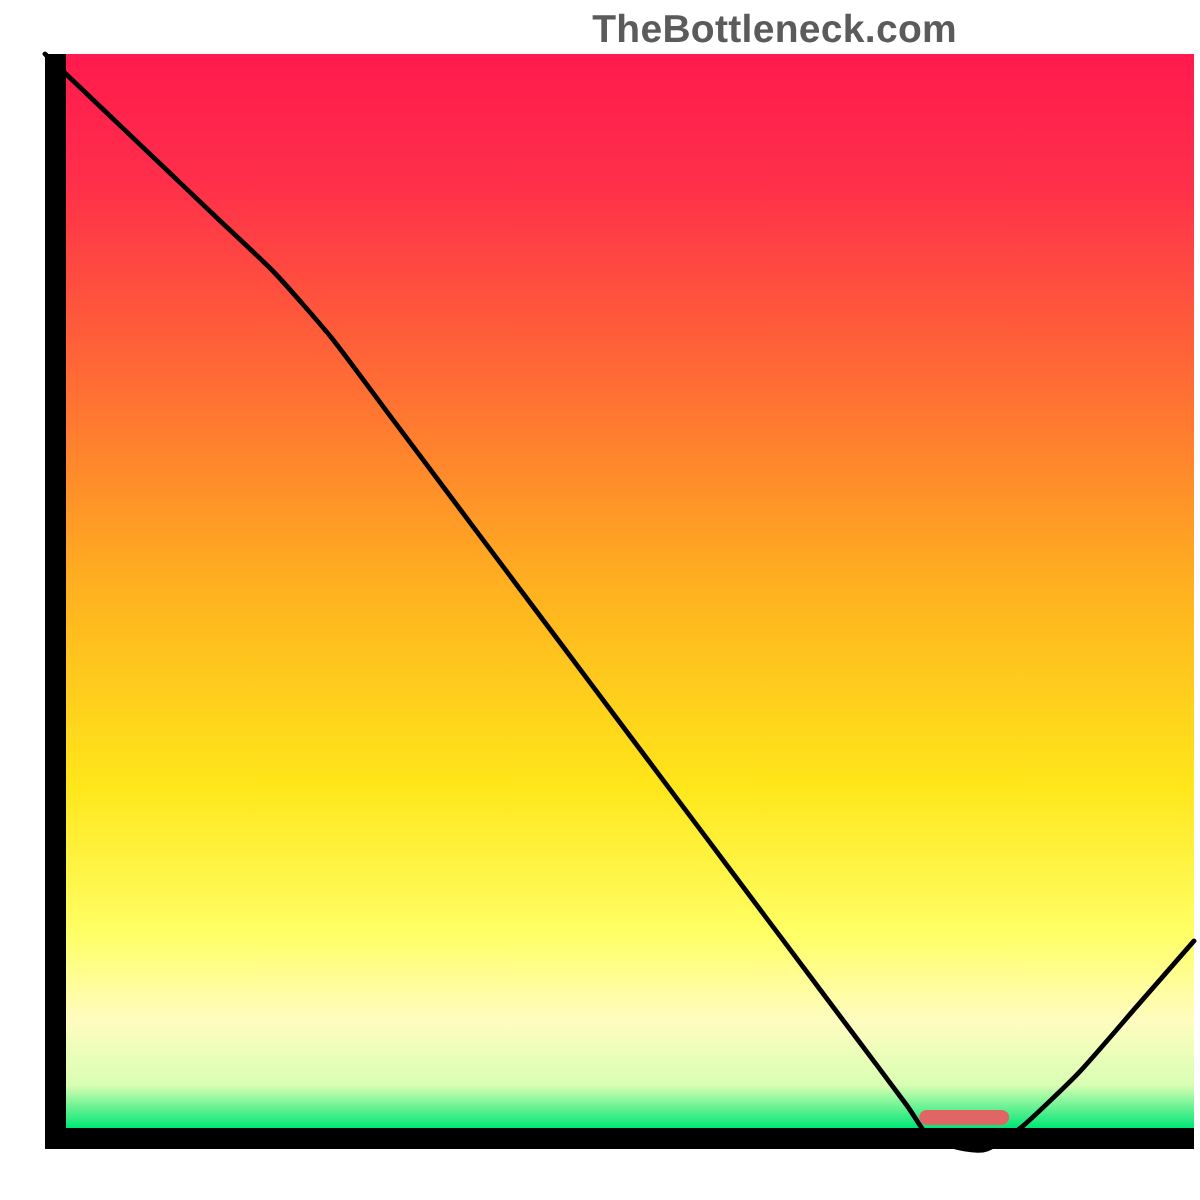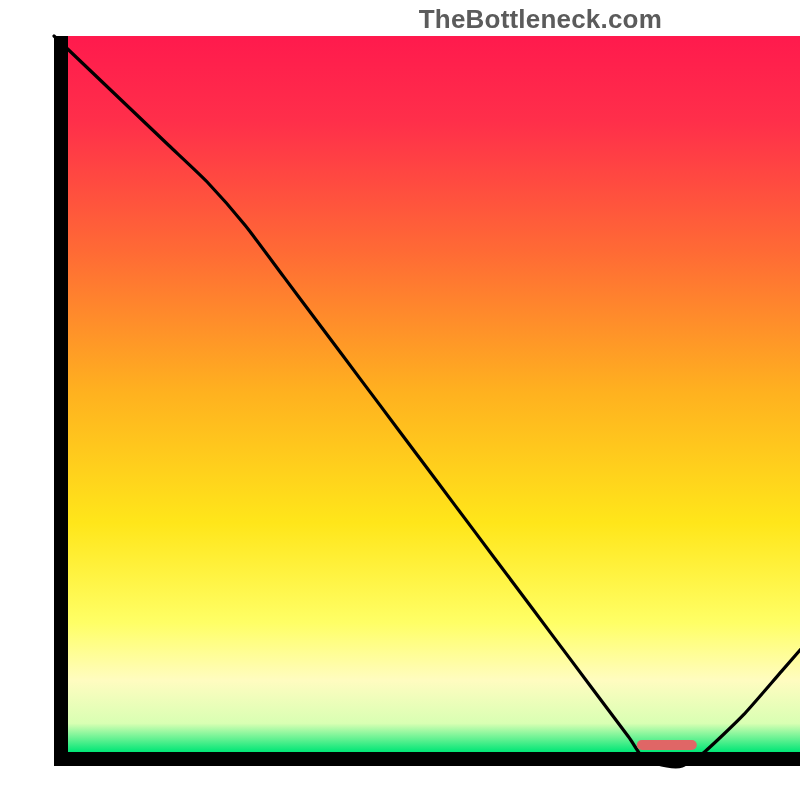--- a/index.html
+++ b/index.html
@@ -8,21 +8,20 @@
     width: 800px;
     height: 800px;
     overflow: hidden;
     background: #ffffff;
     font-family: Arial, Helvetica, sans-serif;
   }
   .frame {
     position: relative;
     width: 652px;
     height: 800px;
-    margin-left: 24px;
   }
   .watermark {
     position: absolute;
     top: 4px;
     right: 14px;
     font-size: 26px;
     font-weight: 600;
     color: #5b5b5b;
     letter-spacing: 0.2px;
   }

